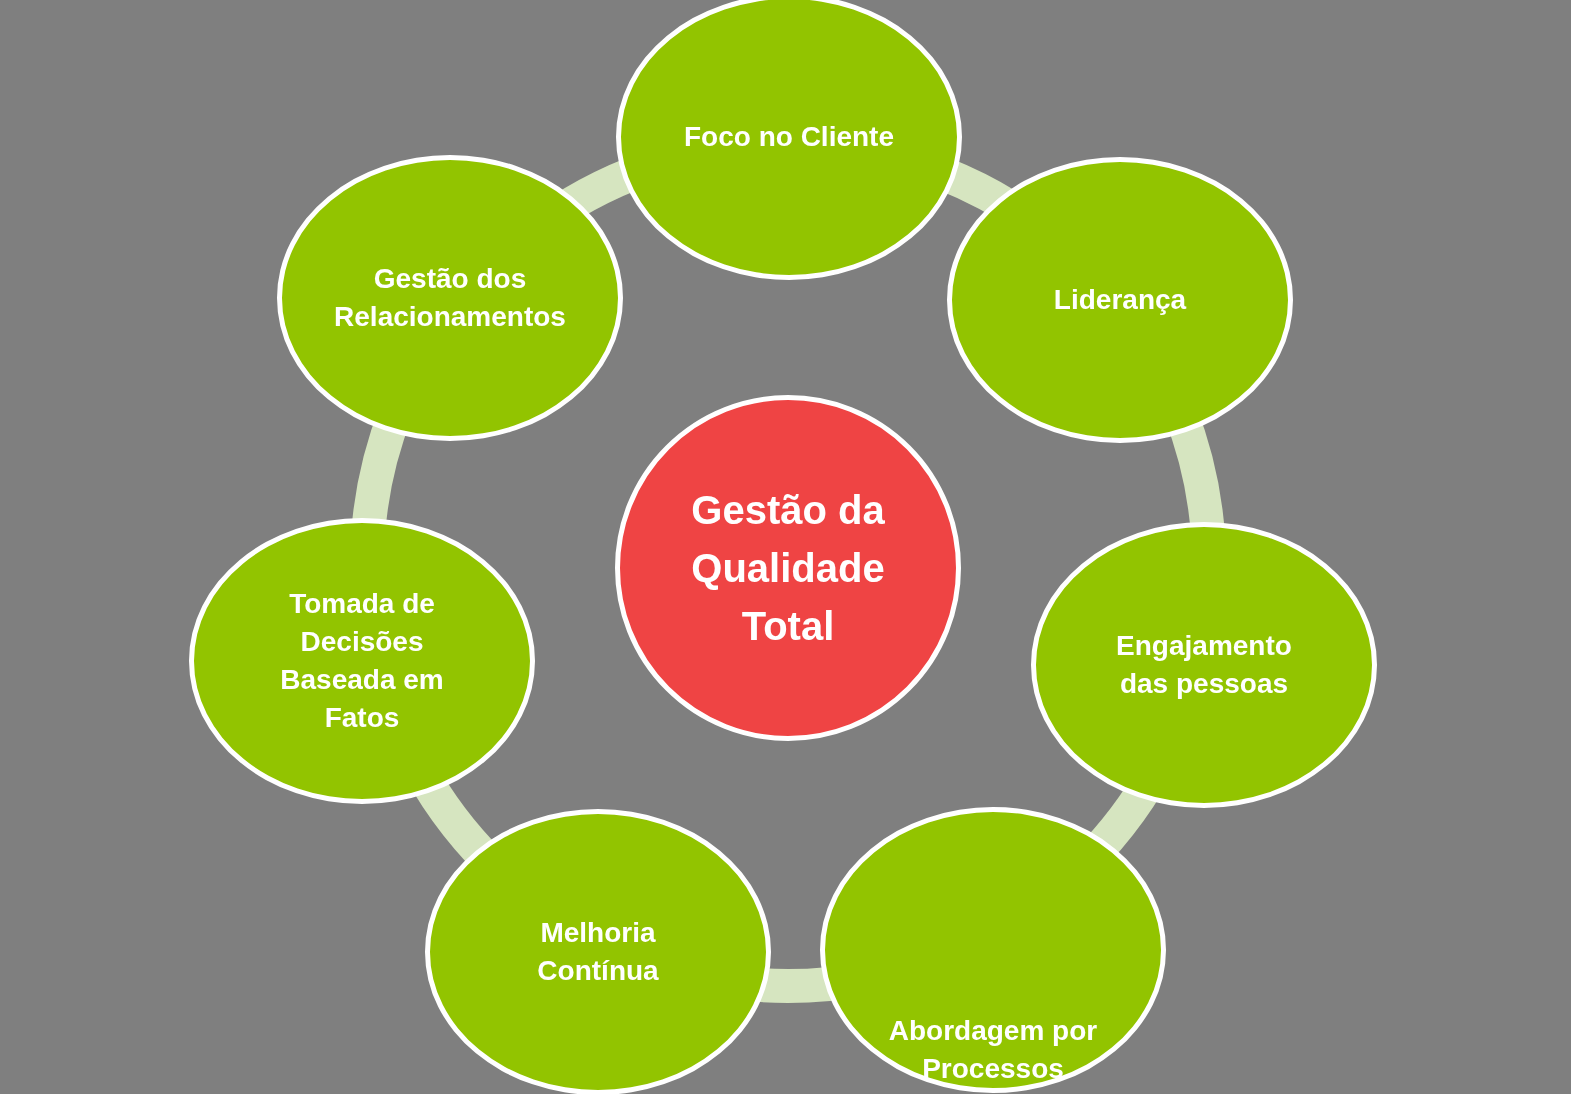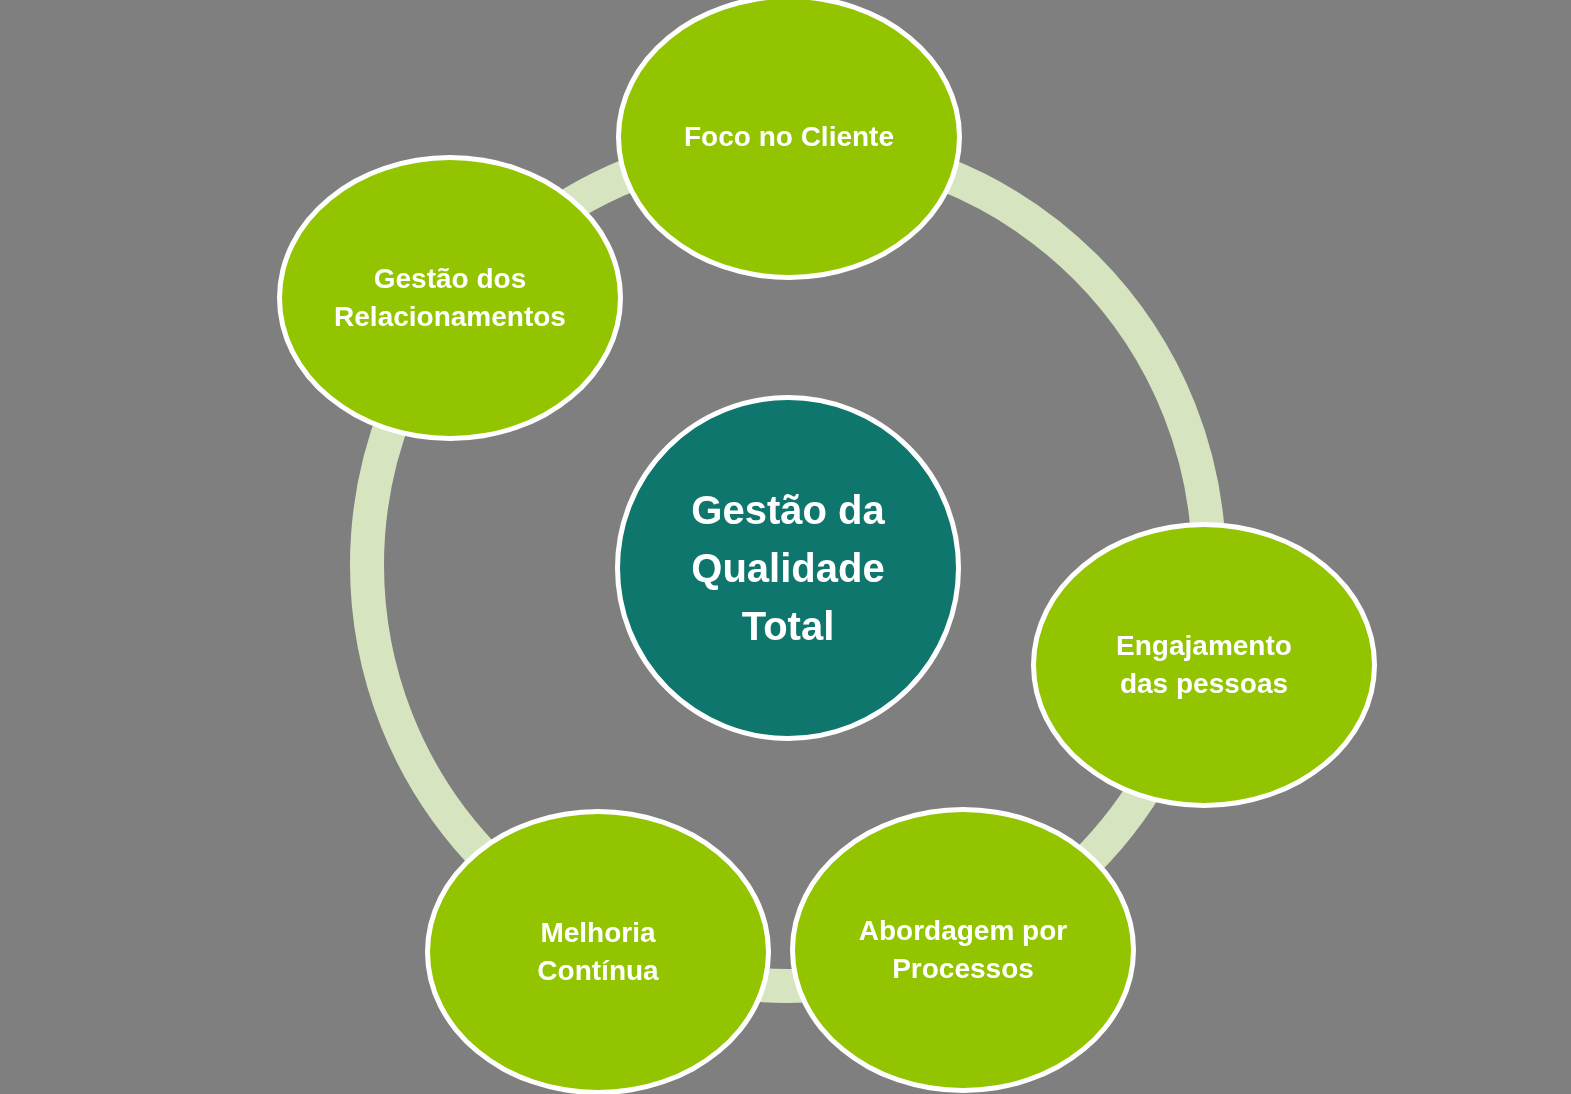--- a/index.html
+++ b/index.html
@@ -49,32 +49,32 @@
     color: #FFFFFF;
     font-size: 28px;
     font-weight: 700;
     line-height: 1.35;
     white-space: pre-line;
   }
   
   .n1 { left: 616px;  top: -6px;  }
   .n2 { left: 947px;  top: 157px; }
   .n3 { left: 1031px; top: 522px; align-items: center; }
-  .n4 { left: 790px;  top: 807px; }
+  .n4 { left: 820px;  top: 807px; align-items: flex-end; }
   .n5 { left: 425px;  top: 809px; }
   .n6 { left: 189px;  top: 518px; }
   .n7 { left: 277px;  top: 155px; }
   
   .center-node {
     position: absolute;
     left: 615px;
     top: 395px;
     width: 336px;
     height: 336px;
-    background: #0f766e;
+    background: #ef4444;
     border: 5px solid #FFFFFF;
     border-radius: 50%;
     z-index: 3;
     display: flex;
     align-items: center;
     justify-content: center;
   }
   .center-label {
     display: block;
     width: 300px;
@@ -90,36 +90,45 @@
 <body>
 
 <div class="canvas">
 
   <div class="ring"></div>
 
   <div class="node n1">
     <span class="node-label">Foco no Cliente</span>
   </div>
 
+  <div class="node n2">
+    <span class="node-label">Liderança</span>
+  </div>
 
   <div class="node n3">
     <span class="node-label">Engajamento
 das pessoas</span>
   </div>
 
   <div class="node n4">
     <span class="node-label">Abordagem por
 Processos</span>
   </div>
 
   <div class="node n5">
     <span class="node-label">Melhoria
 Contínua</span>
   </div>
 
+  <div class="node n6">
+    <span class="node-label">Tomada de
+Decisões
+Baseada em
+Fatos</span>
+  </div>
 
   <div class="node n7">
     <span class="node-label">Gestão dos
 Relacionamentos</span>
   </div>
 
   <div class="center-node">
     <span class="center-label">Gestão da
 Qualidade
 Total</span>

